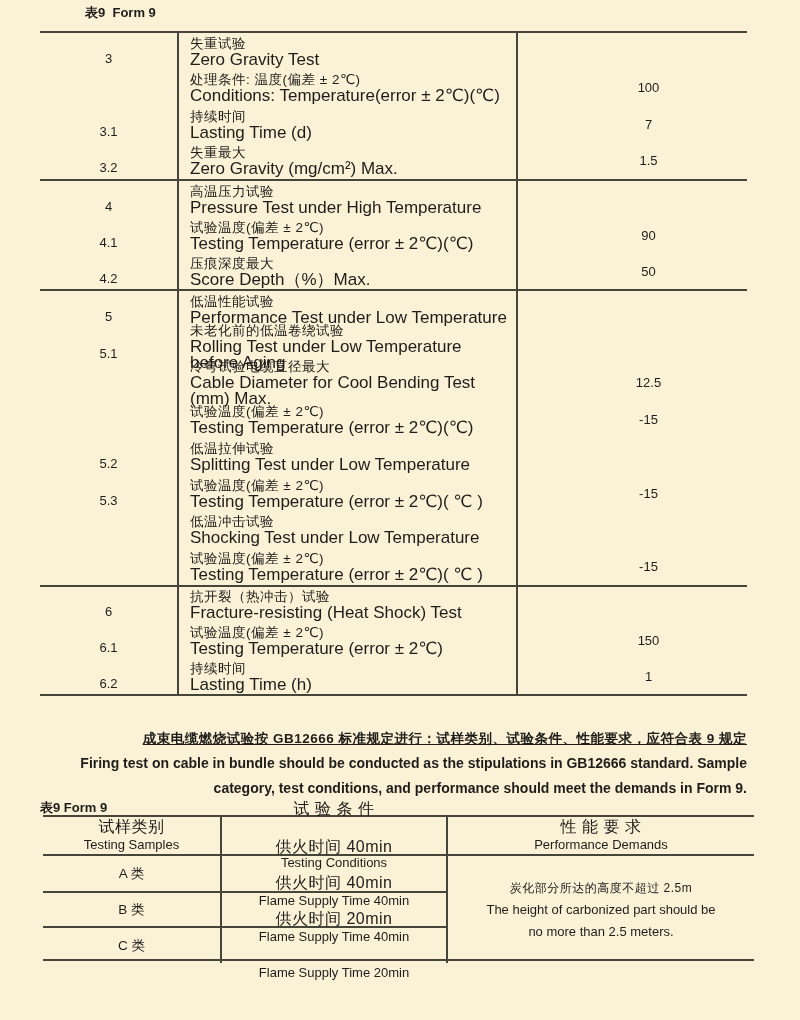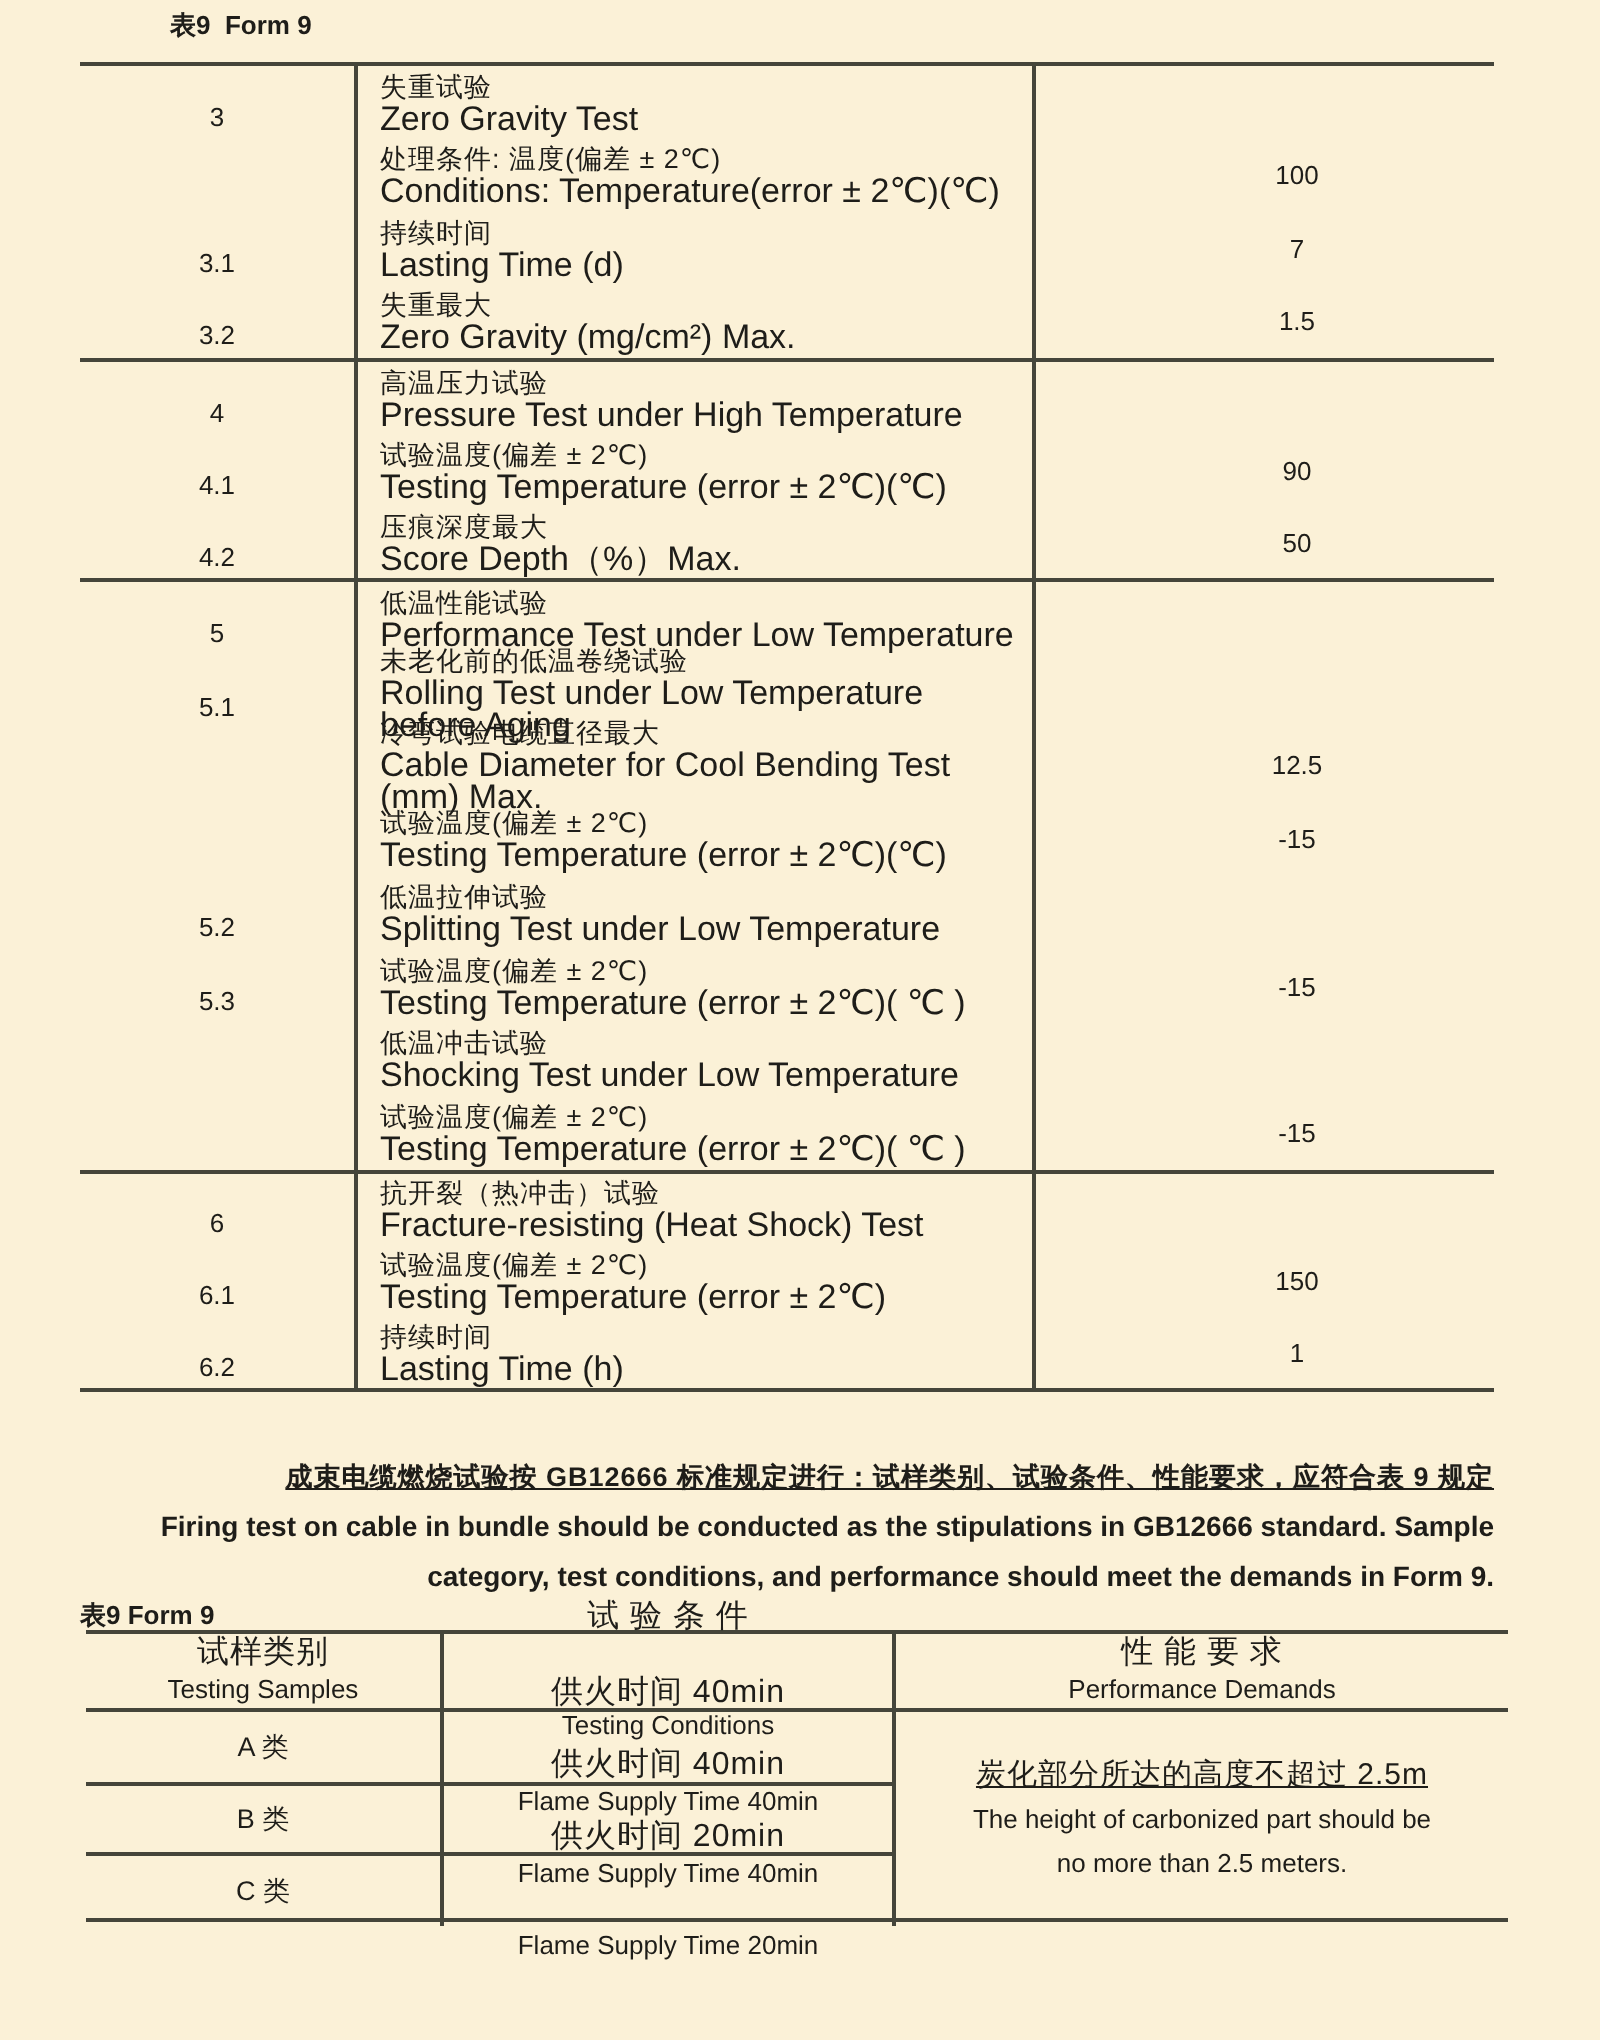--- a/index.html
+++ b/index.html
@@ -76,21 +76,21 @@
   .t2 .bt{border-top:2px solid var(--line);}
   .c1{grid-column:1;}
   .c2{grid-column:2;gap:36px;}
   .c3{grid-column:3;}
   .r1{grid-row:1;}
   .r2{grid-row:2;}
   .r3{grid-row:3;}
   .r4{grid-row:4;}
   .rm{grid-row:2/5;}
   .t2 .sample{font-size:13.5px;}
-  .t2 .m .zh{font-size:15px;line-height:22px;text-decoration:underline;}
+  .t2 .m .zh{font-size:12px;line-height:22px;}
   .t2 .m .en{font-size:13px;line-height:22px;}
 </style>
 </head>
 <body>
 
 <div class="caption-top">表9  Form 9</div>
 
 <div class="t1">
     <div class="t1-section sec0">
       <div class="t1-row">

